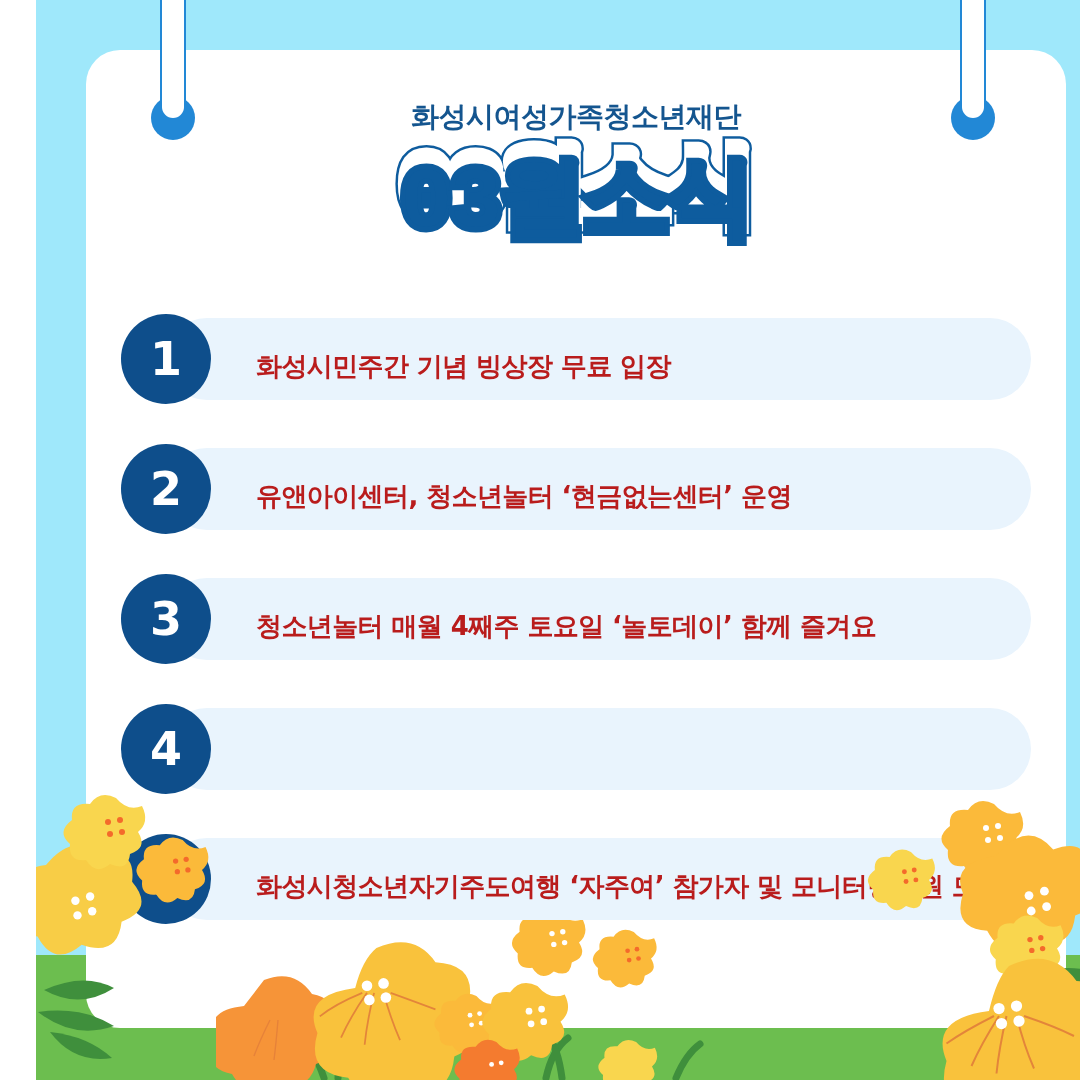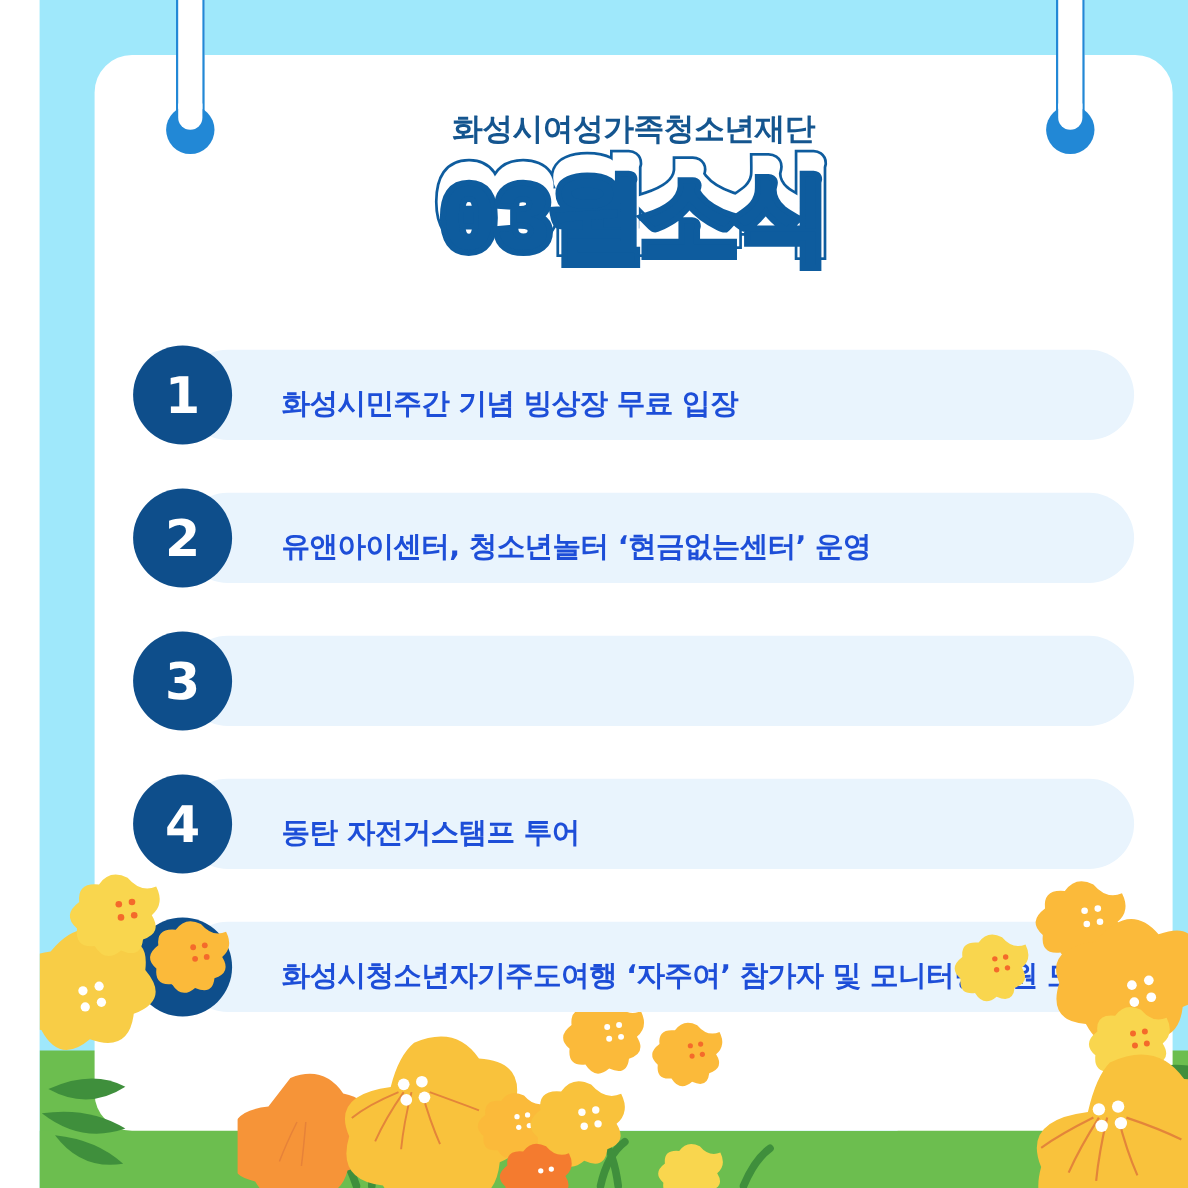--- a/index.html
+++ b/index.html
@@ -207,21 +207,21 @@
   }
   .row-text {
     position: absolute;
     left: 135px;
     top: 0;
     height: 96px;
     display: flex;
     align-items: center;
     font-size: 26px;
     font-weight: bold;
-    color: #1d4ed8;
+    color: #b91c1c;
     letter-spacing: -0.6px;
     white-space: nowrap;
     z-index: 2;
   }
 
   
   .deco {
     position: absolute;
     z-index: 4;
     pointer-events: none;
@@ -271,26 +271,26 @@
 
     <div class="news-row">
       <div class="row-pill"></div>
       <div class="row-badge">2</div>
       <div class="row-text">유앤아이센터, 청소년놀터 ‘현금없는센터’ 운영</div>
     </div>
 
     <div class="news-row">
       <div class="row-pill"></div>
       <div class="row-badge">3</div>
+      <div class="row-text">청소년놀터 매월 4째주 토요일 ‘놀토데이’ 함께 즐겨요</div>
     </div>
 
     <div class="news-row">
       <div class="row-pill"></div>
       <div class="row-badge">4</div>
-      <div class="row-text">동탄 자전거스탬프 투어</div>
     </div>
 
     <div class="news-row">
       <div class="row-pill"></div>
       <div class="row-badge">5</div>
       <div class="row-text">화성시청소년자기주도여행 ‘자주여’ 참가자 및 모니터링요원 모집</div>
     </div>
 
   </div>
 

